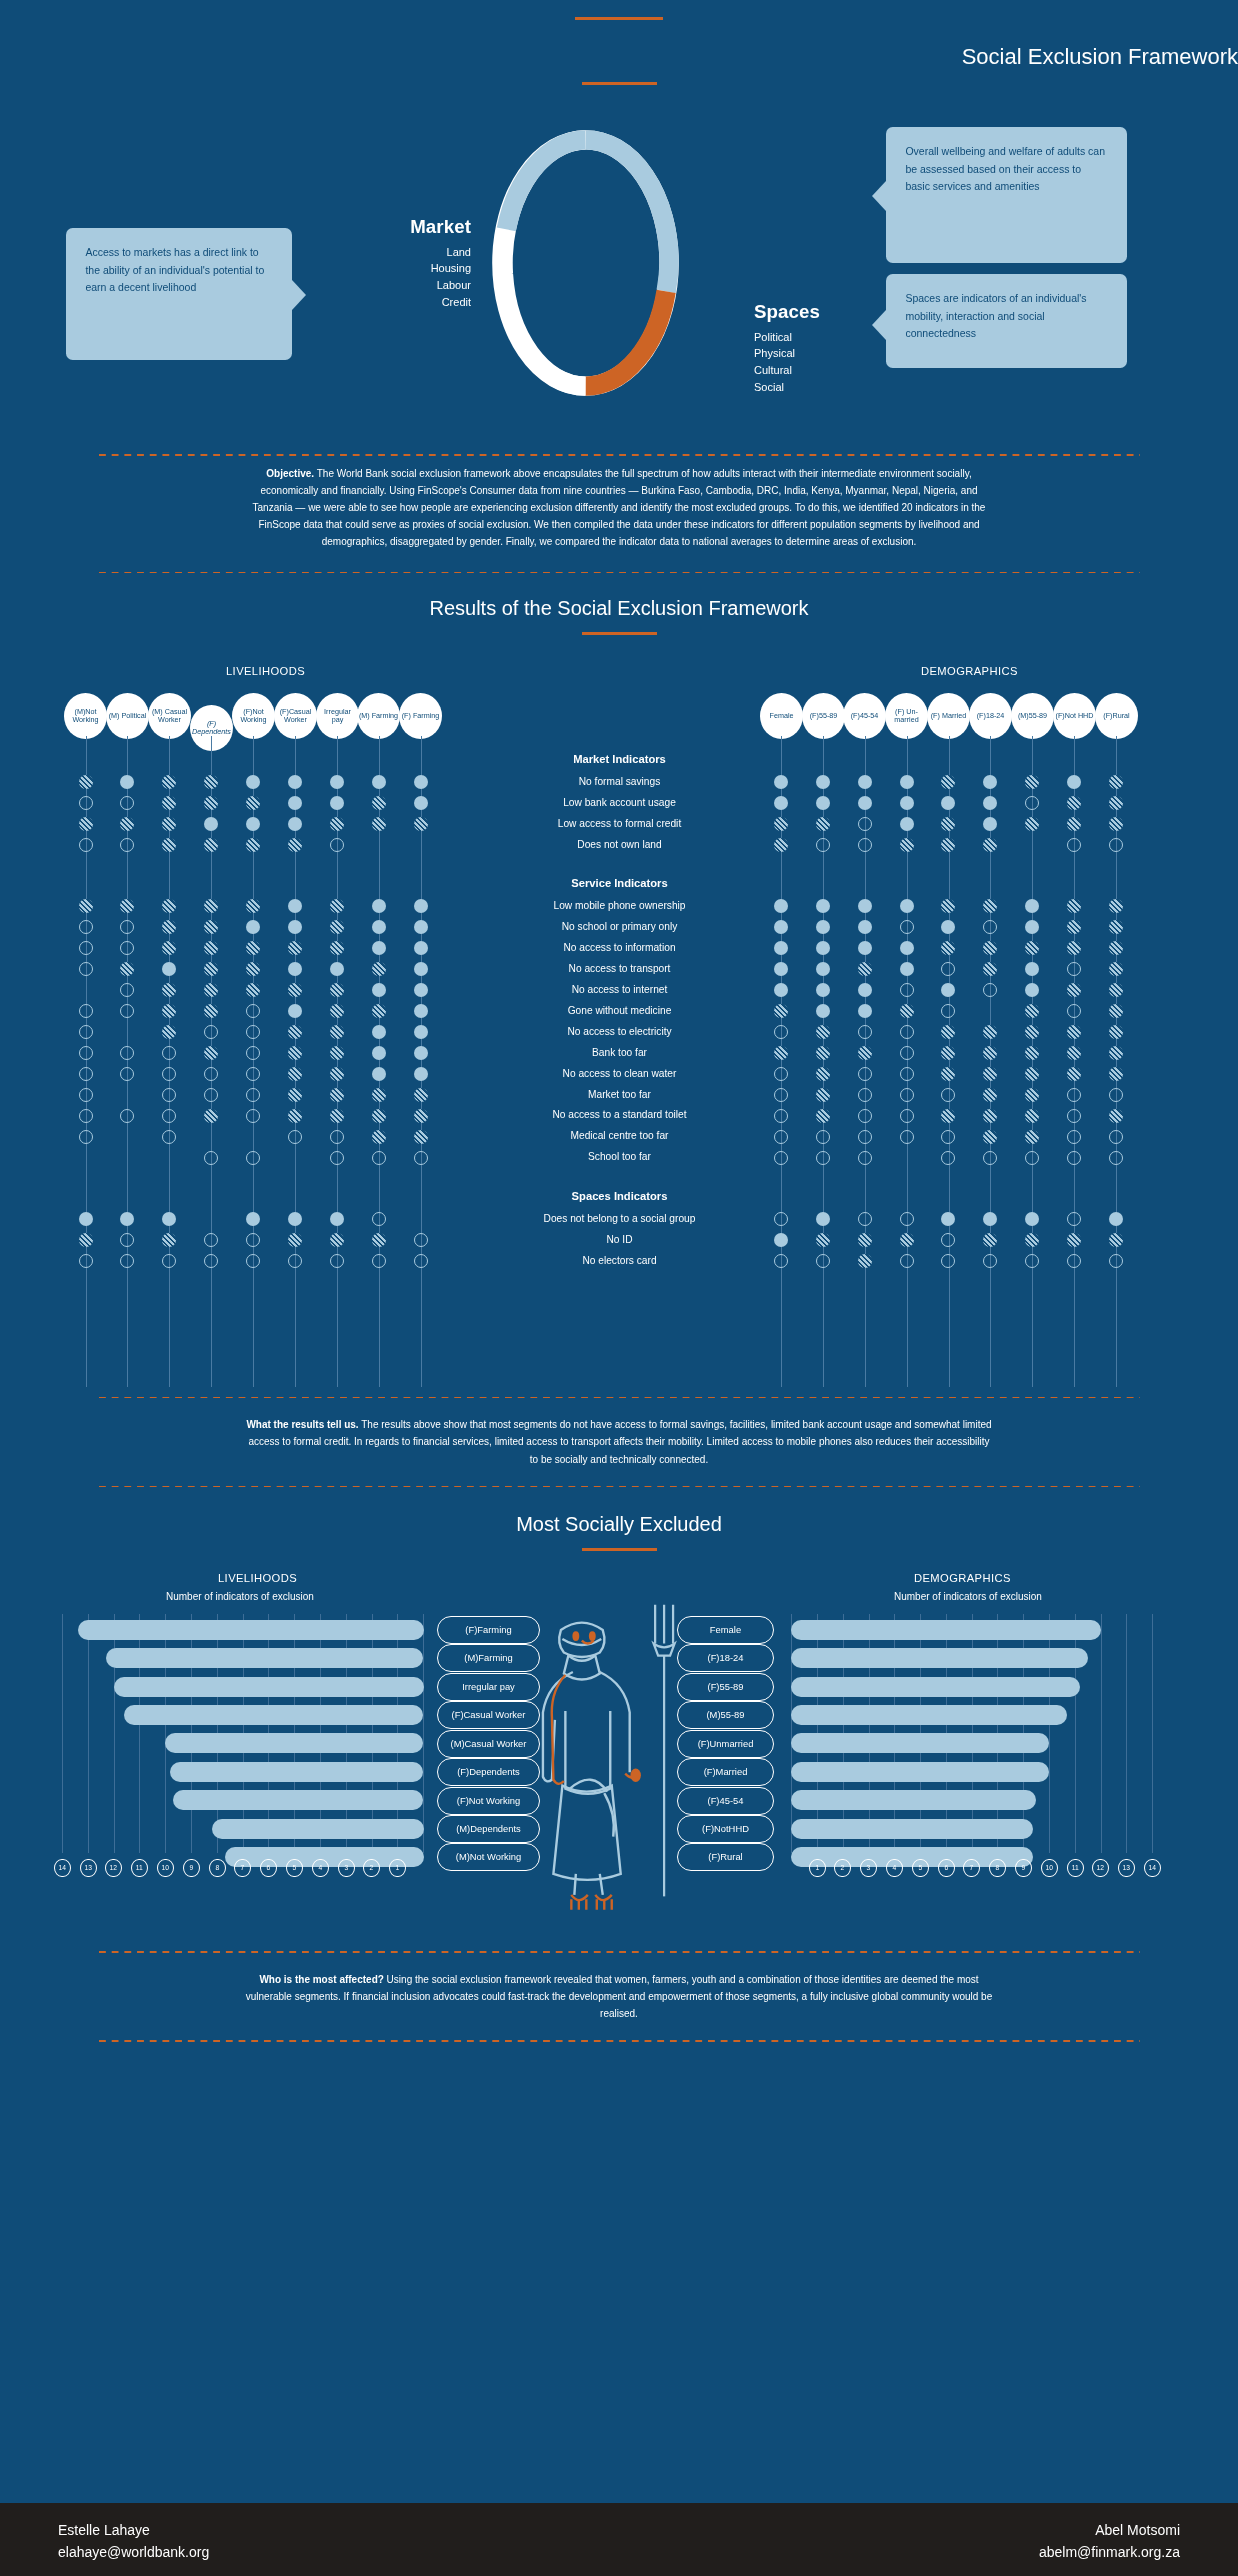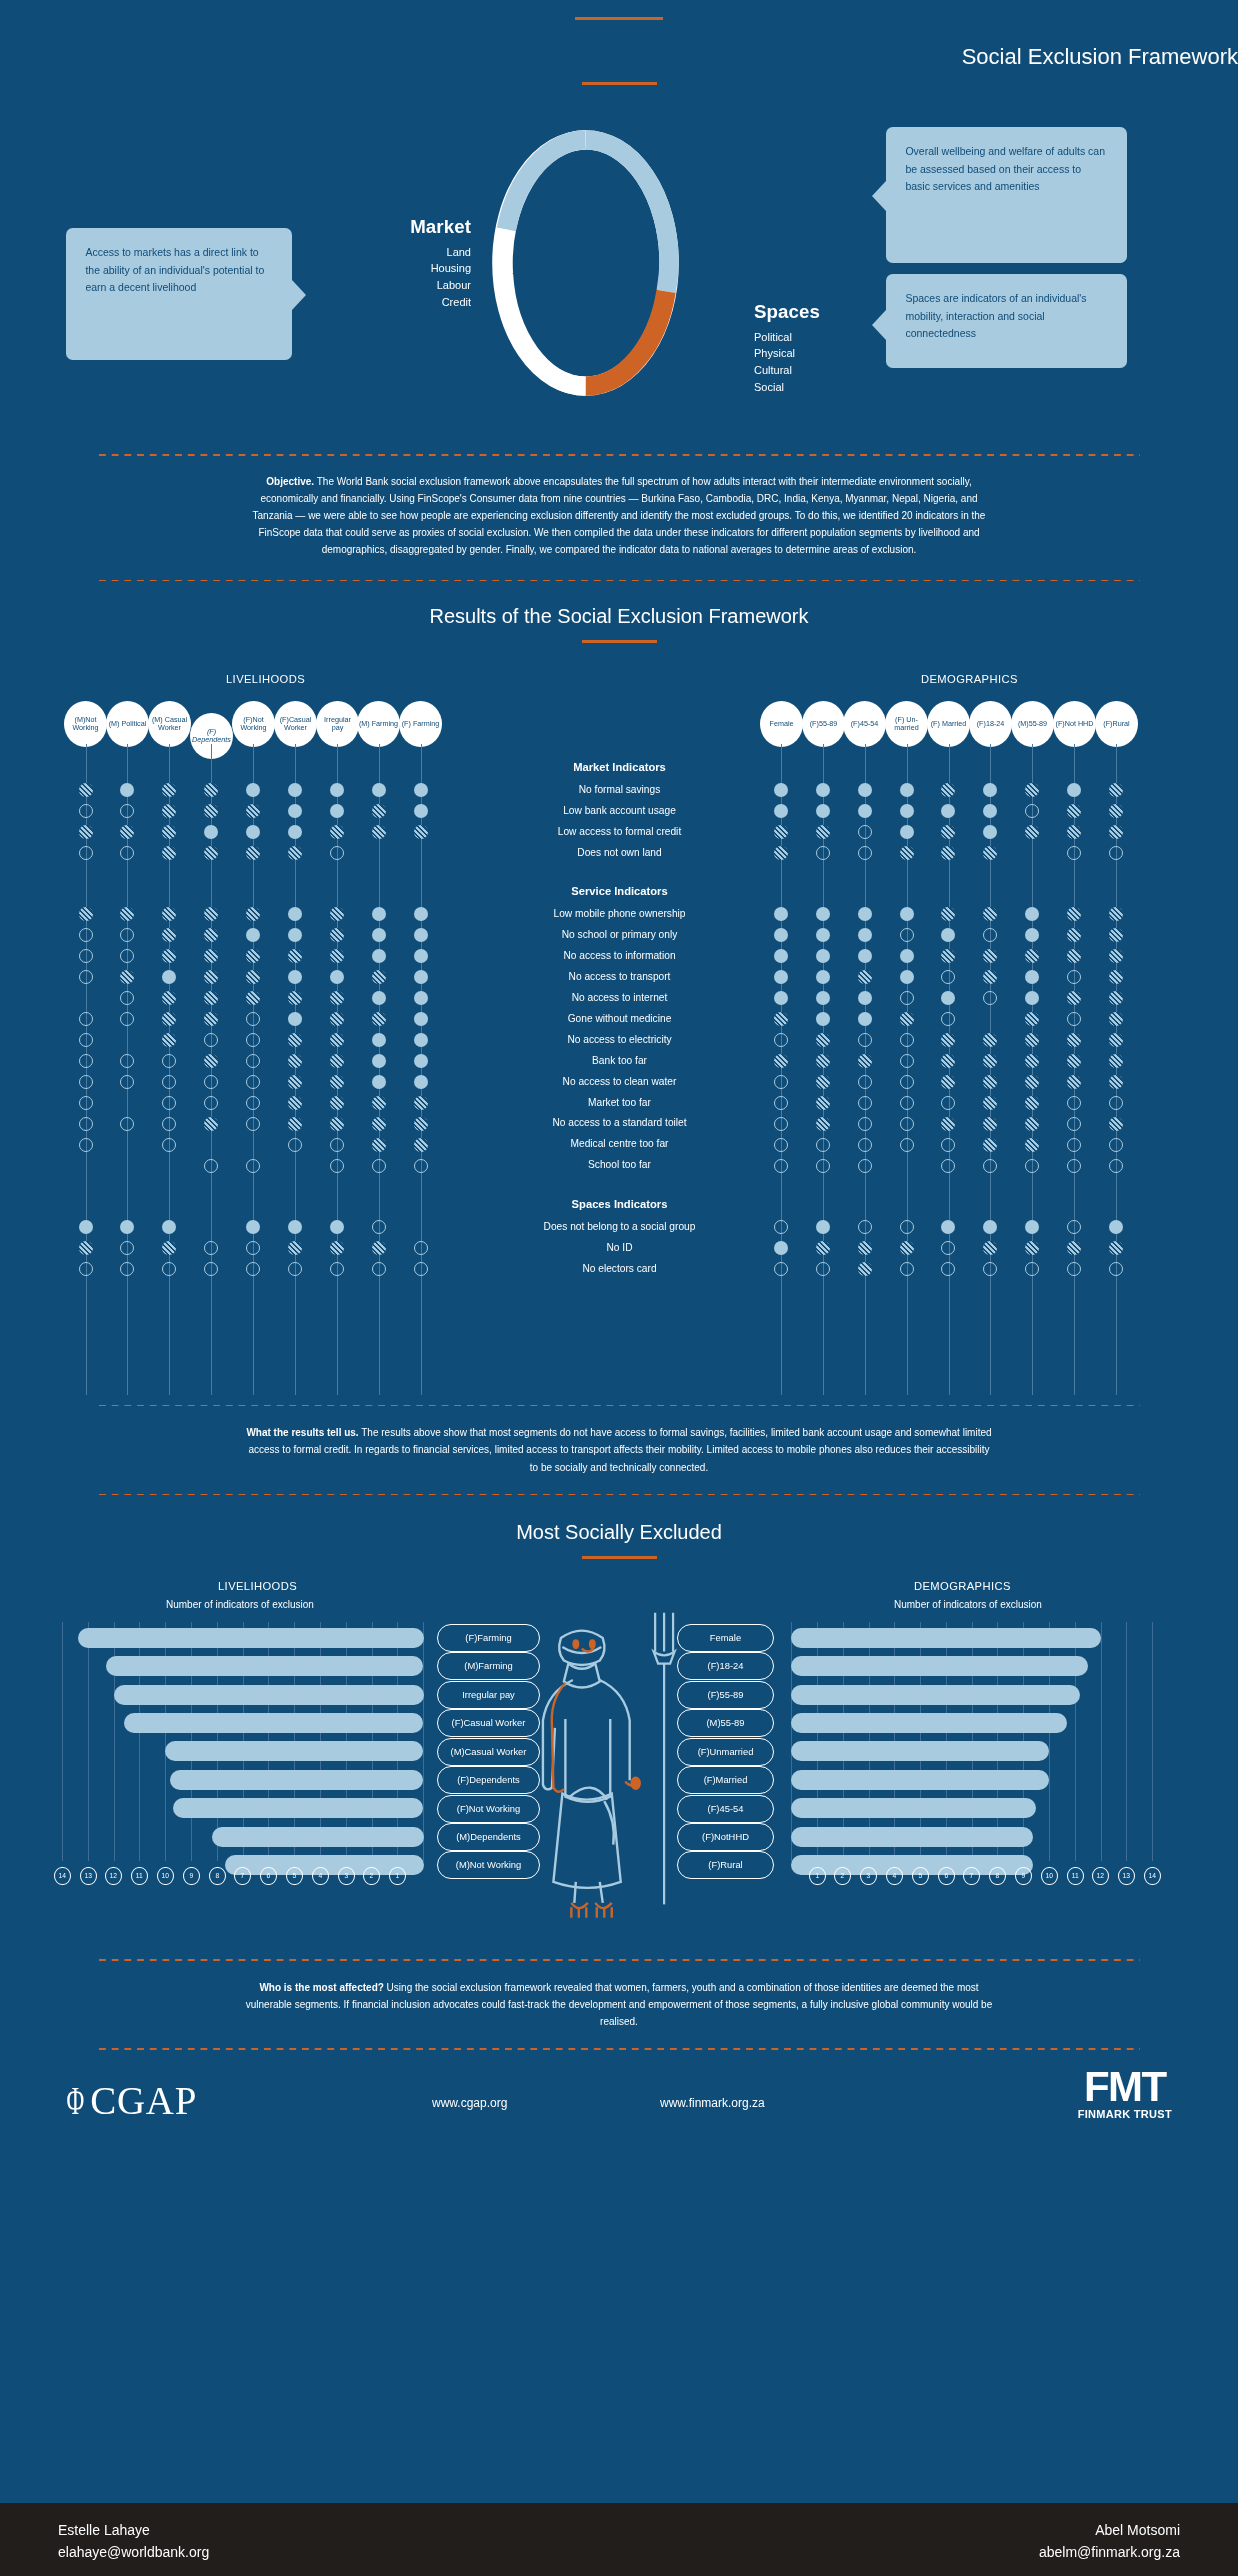--- a/index.html
+++ b/index.html
@@ -188,21 +188,21 @@
       <span>Overall wellbeing and welfare of adults can be assessed based on their access to basic services and amenities</span>
       <span class="arrow"></span>
     </div>
     <div class="callout br">
       <span>Spaces are indicators of an individual's mobility, interaction and social connectedness</span>
       <span class="arrow"></span>
     </div>
   </div>
 
   <div class="divider" style="width:1041px;margin-top:10.5px;"></div>
-  <div class="para" style="margin-top:17px;">
+  <div class="para" style="margin-top:9px;">
     <b>Objective.</b><span> The World Bank social exclusion framework above encapsulates the full spectrum of how adults interact with their intermediate environment socially, economically and financially. Using FinScope's Consumer data from nine countries — Burkina Faso, Cambodia, DRC, India, Kenya, Myanmar, Nepal, Nigeria, and Tanzania — we were able to see how people are experiencing exclusion differently and identify the most excluded groups. To do this, we identified 20 indicators in the FinScope data that could serve as proxies of social exclusion. We then compiled the data under these indicators for different population segments by livelihood and demographics, disaggregated by gender. Finally, we compared the indicator data to national averages to determine areas of exclusion.</span>
   </div>
   <div class="divider" style="width:1041px;margin-top:21px;"></div>
 
   <div class="section-title" style="margin-top:24px;">Results of the Social Exclusion Framework</div>
   <div class="rule-orange small"></div>
 
 
   <div class="grid-headers">
     <div class="grid-head-label" style="left:226px;top:12px;">LIVELIHOODS</div>
@@ -754,31 +754,20 @@
       <div class="tick" style="left: 1118px; top: 308px;">13</div>
       <div class="tick" style="left: 1144px; top: 308px;">14</div>
     </div>
 
   <div class="divider" style="width:1041px;margin-top:4.5px;"></div>
   <div class="para" style="margin-top:18px;">
     <b>Who is the most affected?</b><span> Using the social exclusion framework revealed that women, farmers, youth and a combination of those identities are deemed the most vulnerable segments. If financial inclusion advocates could fast-track the development and empowerment of those segments, a fully inclusive global community would be realised.</span>
   </div>
   <div class="divider" style="width:1041px;margin-top:18px;"></div>
 
-  <div class="footer-top">
-    <div class="cgap-logo">
-      <span class="cgap-mark">Φ</span><span>CGAP</span>
-    </div>
-    <a class="weblink" style="left:432px;">www.cgap.org</a>
-    <a class="weblink" style="left:660px;">www.finmark.org.za</a>
-    <div class="fmt-logo">
-      <div class="fmt-box">FMT</div>
-      <div class="fmt-sub">FINMARK TRUST</div>
-    </div>
-  </div>
 
   <div class="footer-bar">
     <div class="fb-left">
       <div class="fb-name">Estelle Lahaye</div>
       <div class="fb-mail">elahaye@worldbank.org</div>
     </div>
     <div class="fb-right">
       <div class="fb-name">Abel Motsomi</div>
       <div class="fb-mail">abelm@finmark.org.za</div>
     </div>

